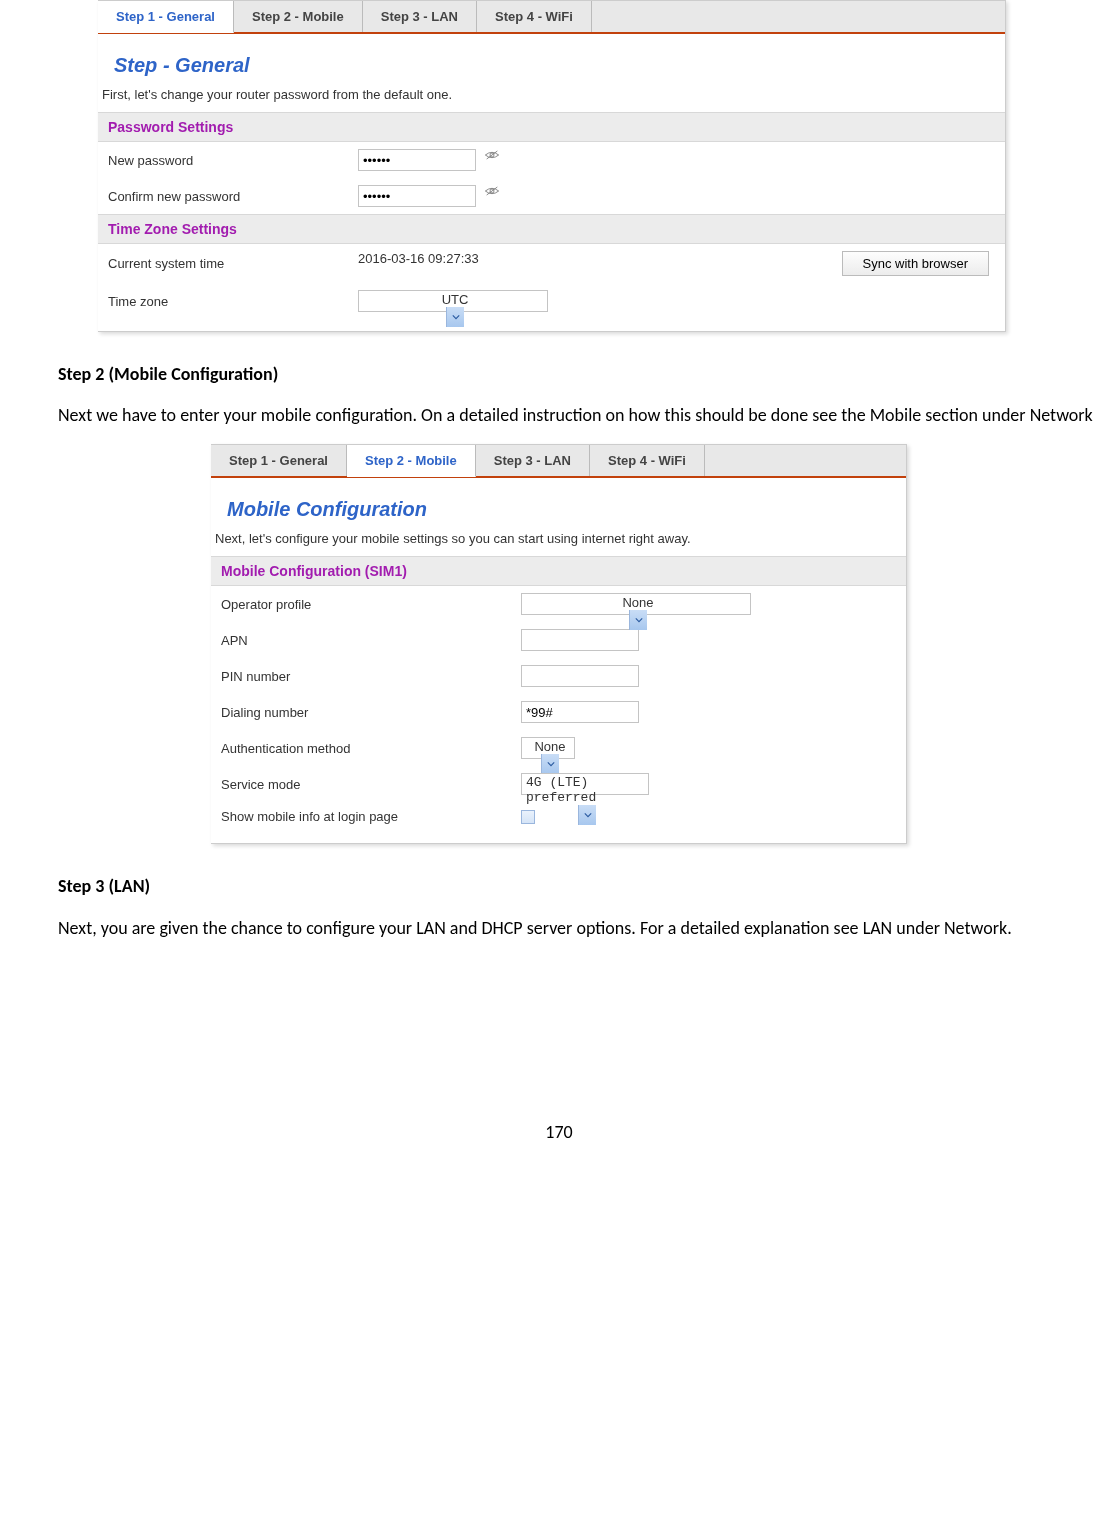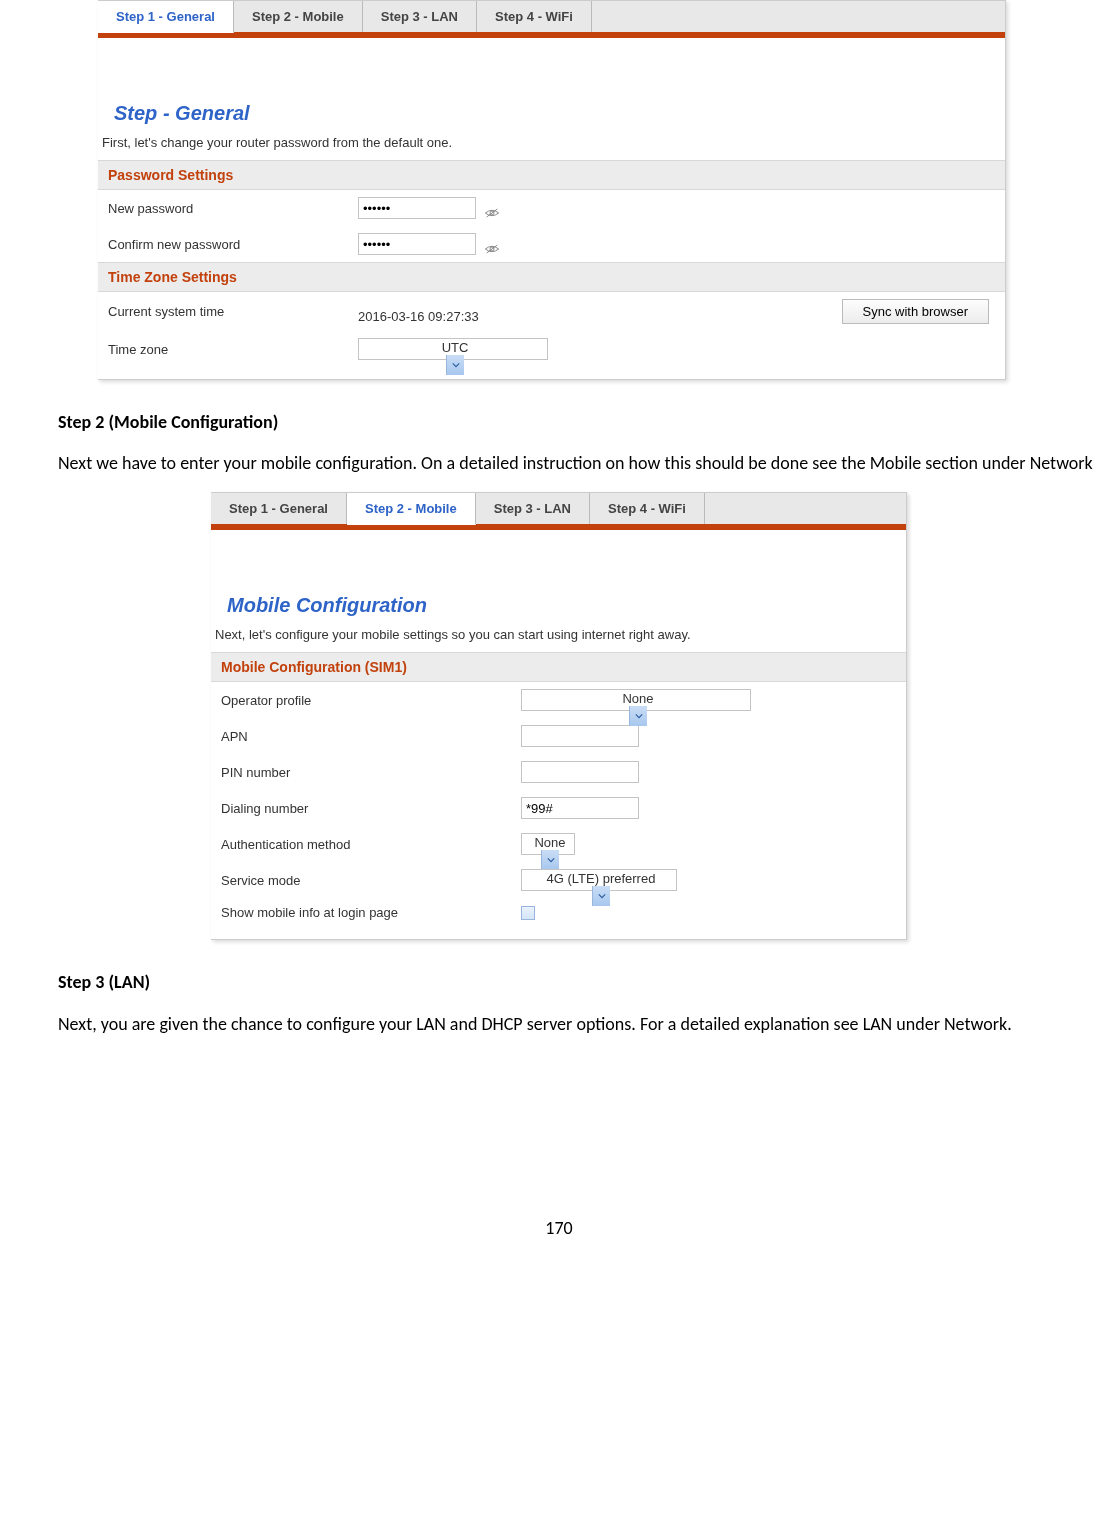--- a/index.html
+++ b/index.html
@@ -26,21 +26,21 @@
     font-family: Arial, Helvetica, sans-serif;
     font-size: 13px;
     color: #333;
   }
   .panel1 { width: 908px; margin-left: 78px; }
   .panel2 { width: 696px; }
 
   .tabs {
     display: flex;
     background: #22c55e;
-    border-bottom: 6px solid #c2410c;
+    border-bottom: 2px solid #c2410c;
   }
   .tab {
     padding: 8px 18px;
     background: #e8e8e8;
     border-right: 1px solid #bbb;
     font-weight: bold;
     color: #444;
     cursor: pointer;
     white-space: nowrap;
   }
@@ -52,69 +52,68 @@
   }
   .tab-spacer { flex: 1; background: #e8e8e8; }
 
   .panel-inner { padding: 14px 0 12px 0; }
   .step-title {
     font-weight: bold;
     font-style: italic;
     color: #2e64c8;
     font-size: 20px;
     padding: 6px 16px 10px 16px;
-    margin-top: 44px;
   }
   .step-desc {
     padding: 0 20px 10px 4px;
     font-size: 13px;
     color: #333;
   }
   .section-hdr {
     background: #ececec;
     border-top: 1px solid #d8d8d8;
     border-bottom: 1px solid #d8d8d8;
     padding: 6px 10px;
     font-weight: bold;
-    color: #c2410c;
+    color: #a21caf;
     font-size: 14px;
   }
   .form-row {
     display: flex;
     align-items: center;
     padding: 7px 10px;
   }
   .form-label {
     width: 250px;
     text-align: left;
     padding-right: 12px;
     color: #333;
   }
   .panel2 .form-label { width: 300px; }
-  .form-val { flex: 1; display: flex; align-items: flex-end; gap: 8px; }
+  .form-val { flex: 1; display: flex; align-items: flex-start; gap: 8px; }
   .txt-input, .sel {
     border: 1px solid #c4c4c4;
     background: #fff;
     height: 22px;
     padding: 1px 4px;
     font-size: 13px;
     font-family: inherit;
   }
   .txt-input { width: 118px; }
   .sel {
     position: relative;
     display: inline-flex;
     align-items: center;
     justify-content: space-between;
     padding-right: 0;
     flex-direction: column;
   }
   .sel-w1 { width: 190px; }
   .sel-w2 { width: 54px; }
-  .sel-w3 { width: 156px; }
+  .sel-w3 { width: 128px; font-family: Liberation Mono, monospace; }
   .sel-arrow {
     width: 18px;
     height: 20px;
     background: linear-gradient(#c9ddf6, #a7c7ee);
     border-left: 1px solid #9ab6dd;
     display: inline-flex;
     align-items: center;
     justify-content: center;
     flex-shrink: 0;
   }

